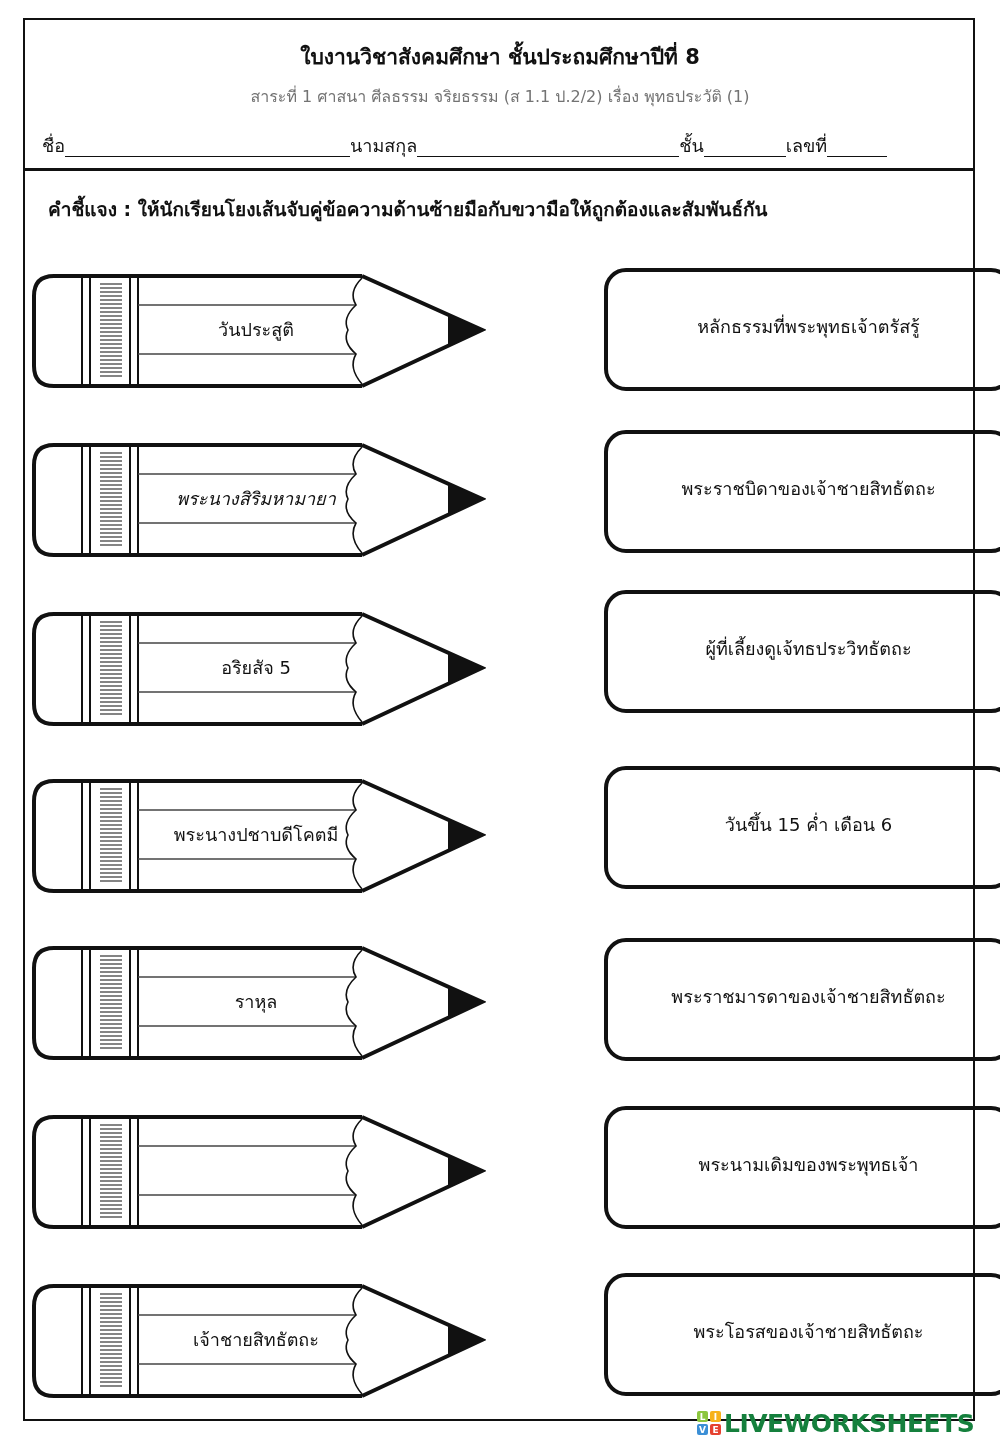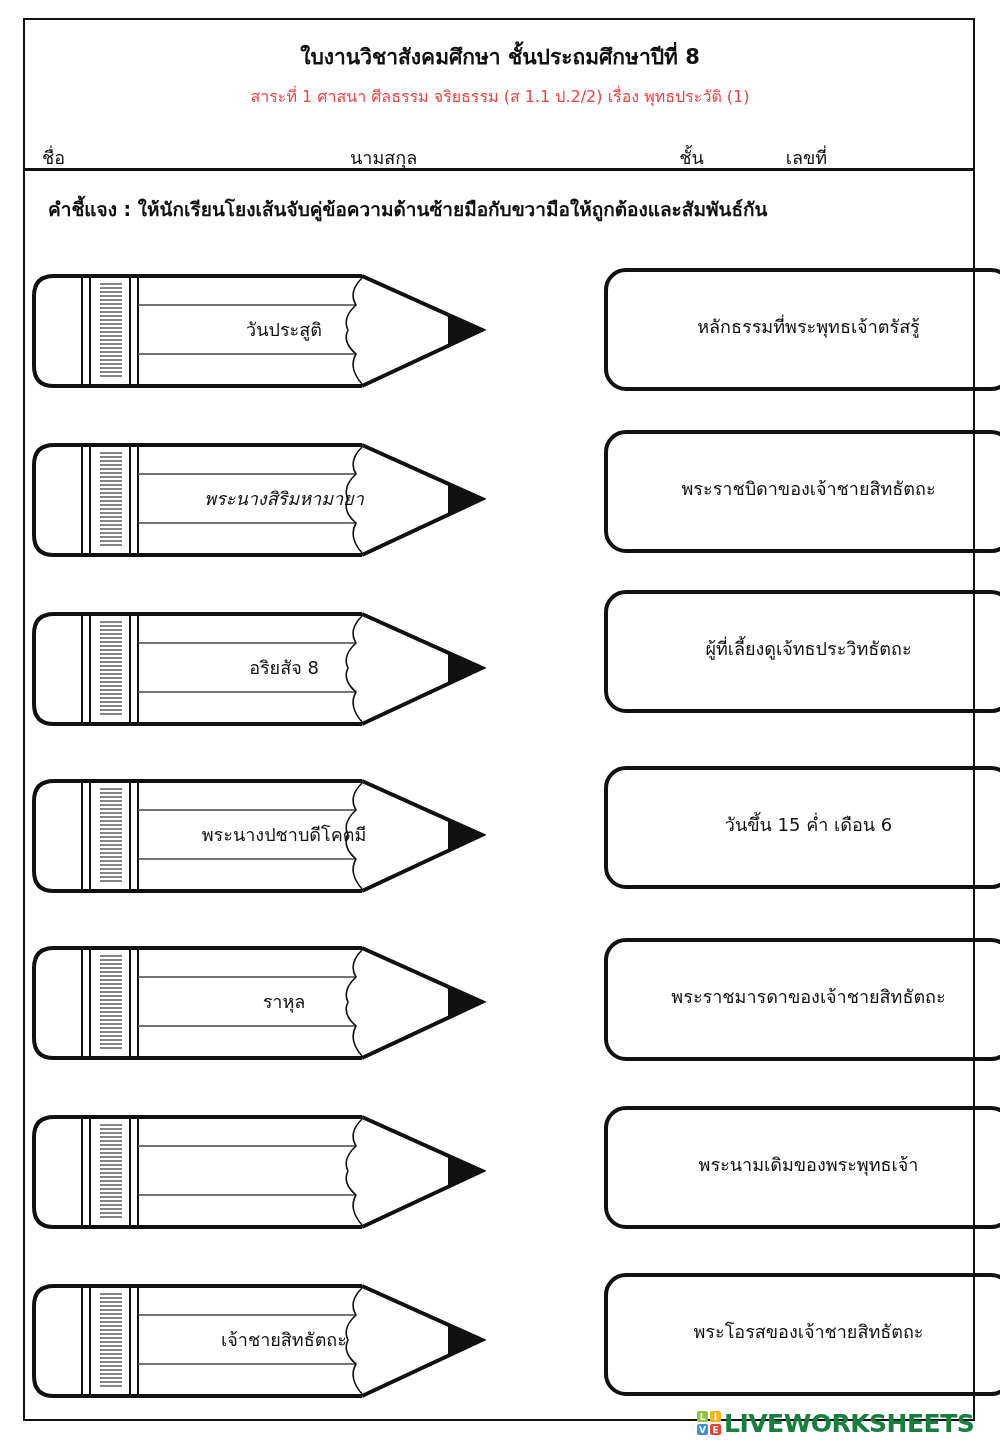--- a/index.html
+++ b/index.html
@@ -3,31 +3,31 @@
 <meta charset="utf-8">
 <style>
   html, body { margin:0; padding:0; background:#ffffff; }
   body { width:1000px; height:1444px; position:relative; overflow:hidden;
          font-family:"DejaVu Sans", "Liberation Sans", sans-serif; color:#111; }
   .frame { position:absolute; left:23px; top:18px; width:952px; height:1403px;
            border:2px solid #111; box-sizing:border-box; }
   .hdr-divider { position:absolute; left:23px; top:168px; width:952px; height:3px; background:#111; }
   .title { position:absolute; left:0; width:1000px; top:40px; text-align:center;
            font-size:21px; font-weight:bold; }
-  .subtitle { position:absolute; left:0; width:1000px; top:84px; text-align:center; font-size:16px; color:#ef4444; }
-  .fields { position:absolute; left:42px; top:142px; width:914px; height:30px; display:flex;
+  .subtitle { position:absolute; left:0; width:1000px; top:84px; text-align:center; font-size:16px; color:#737373; }
+  .fields { position:absolute; left:42px; top:130px; width:914px; height:30px; display:flex;
             align-items:flex-end; font-size:18px; }
   .fields .lbl { white-space:nowrap; }
   .fields .line { border-bottom:1.5px solid #111; height:22px; margin-bottom:3px; }
   .instr { position:absolute; left:48px; top:194px; width:920px; font-size:19px; font-weight:bold; white-space:nowrap; }
   .pencil { position:absolute; left:30px; width:456px; height:114px; }
   .pencil svg { position:absolute; left:0; top:0; }
   .pencil .ptext { position:absolute; left:110px; top:30px; width:232px; height:50px;
                    display:flex; align-items:center; justify-content:center;
-                   font-size:18px; white-space:nowrap;padding-left:28px; }
+                   font-size:18px; white-space:nowrap; }
   .box { position:absolute; left:604px; width:409px; height:123px; border:4px solid #111;
          border-radius:22px; box-sizing:border-box; display:flex; align-items:center;
          justify-content:center; font-size:18px; padding-bottom:6px; white-space:nowrap; }
   .logo { position:absolute; left:697px; top:1408px; height:30px; display:flex; align-items:center; }
   .tiles { display:grid; grid-template-columns:11px 11px; grid-template-rows:11px 11px; gap:2px; margin-right:3px; }
   .tile { font-size:9px; font-weight:bold; color:#fff; display:flex; align-items:center; justify-content:center; border-radius:2px; }
   .logo-text { font-family:"DejaVu Sans", sans-serif; font-weight:bold; font-size:25px;
                letter-spacing:-0.5px; }
 </style>
 </head>
@@ -161,21 +161,21 @@
         <line x1="70" y1="98" x2="92" y2="98" stroke="#333" stroke-width="1.2"></line>
         <line x1="70" y1="102" x2="92" y2="102" stroke="#333" stroke-width="1.2"></line>
         <line x1="100" y1="2" x2="100" y2="112" stroke="#111" stroke-width="2"></line>
         <line x1="108" y1="2" x2="108" y2="112" stroke="#111" stroke-width="2"></line>
         <line x1="108" y1="31" x2="325" y2="31" stroke="#444" stroke-width="1.5"></line>
         <line x1="108" y1="80" x2="325" y2="80" stroke="#444" stroke-width="1.5"></line>
         <path d="M332 2 L452 56 L332 112" fill="#fff" stroke="#111" stroke-width="4" stroke-linejoin="miter"></path>
         <path d="M332 4 Q318 18 326 31 Q312 44 318 56 Q312 68 326 80 Q318 94 332 110" fill="none" stroke="#111" stroke-width="1.6"></path>
         <path d="M418 40 L452 56 L418 72 Z" fill="#111"></path>
       </svg>
-      <div class="ptext">อริยสัจ 8</div>
+      <div class="ptext">อริยสัจ 5</div>
     </div>
     <div class="pencil" style="top: 779px;">
       <svg width="456" height="114" viewBox="0 0 456 114" xmlns="http://www.w3.org/2000/svg">
         <path d="M332 2 L24 2 Q4 2 4 22 L4 92 Q4 112 24 112 L332 112" fill="#fff" stroke="#111" stroke-width="4"></path>
         <line x1="52" y1="2" x2="52" y2="112" stroke="#111" stroke-width="2"></line>
         <line x1="60" y1="2" x2="60" y2="112" stroke="#111" stroke-width="2"></line>
         <line x1="70" y1="10" x2="92" y2="10" stroke="#333" stroke-width="1.2"></line>
         <line x1="70" y1="14" x2="92" y2="14" stroke="#333" stroke-width="1.2"></line>
         <line x1="70" y1="18" x2="92" y2="18" stroke="#333" stroke-width="1.2"></line>
         <line x1="70" y1="22" x2="92" y2="22" stroke="#333" stroke-width="1.2"></line>

